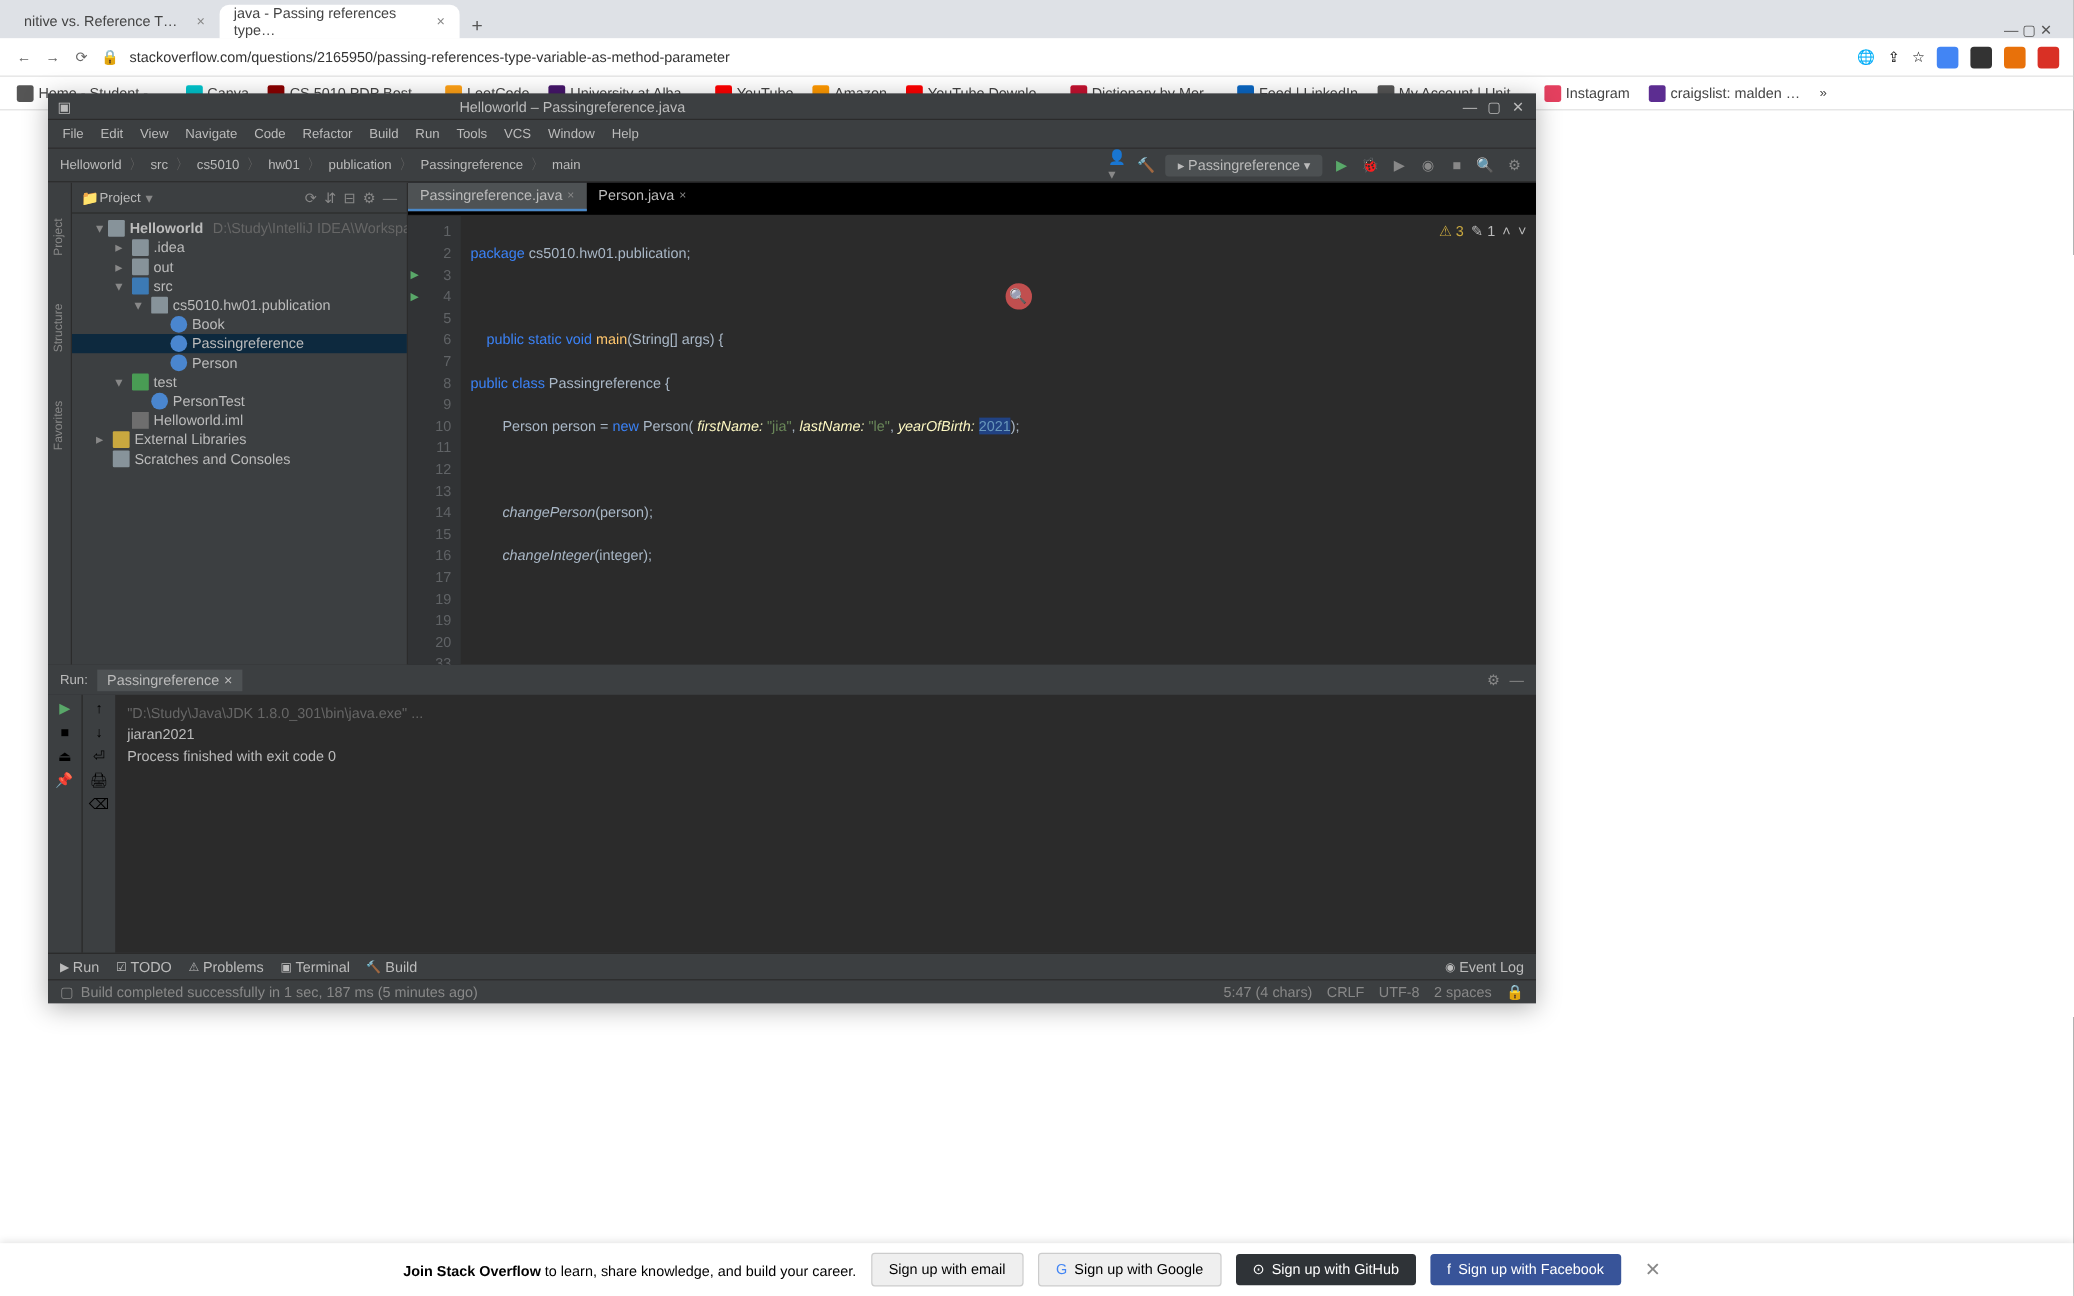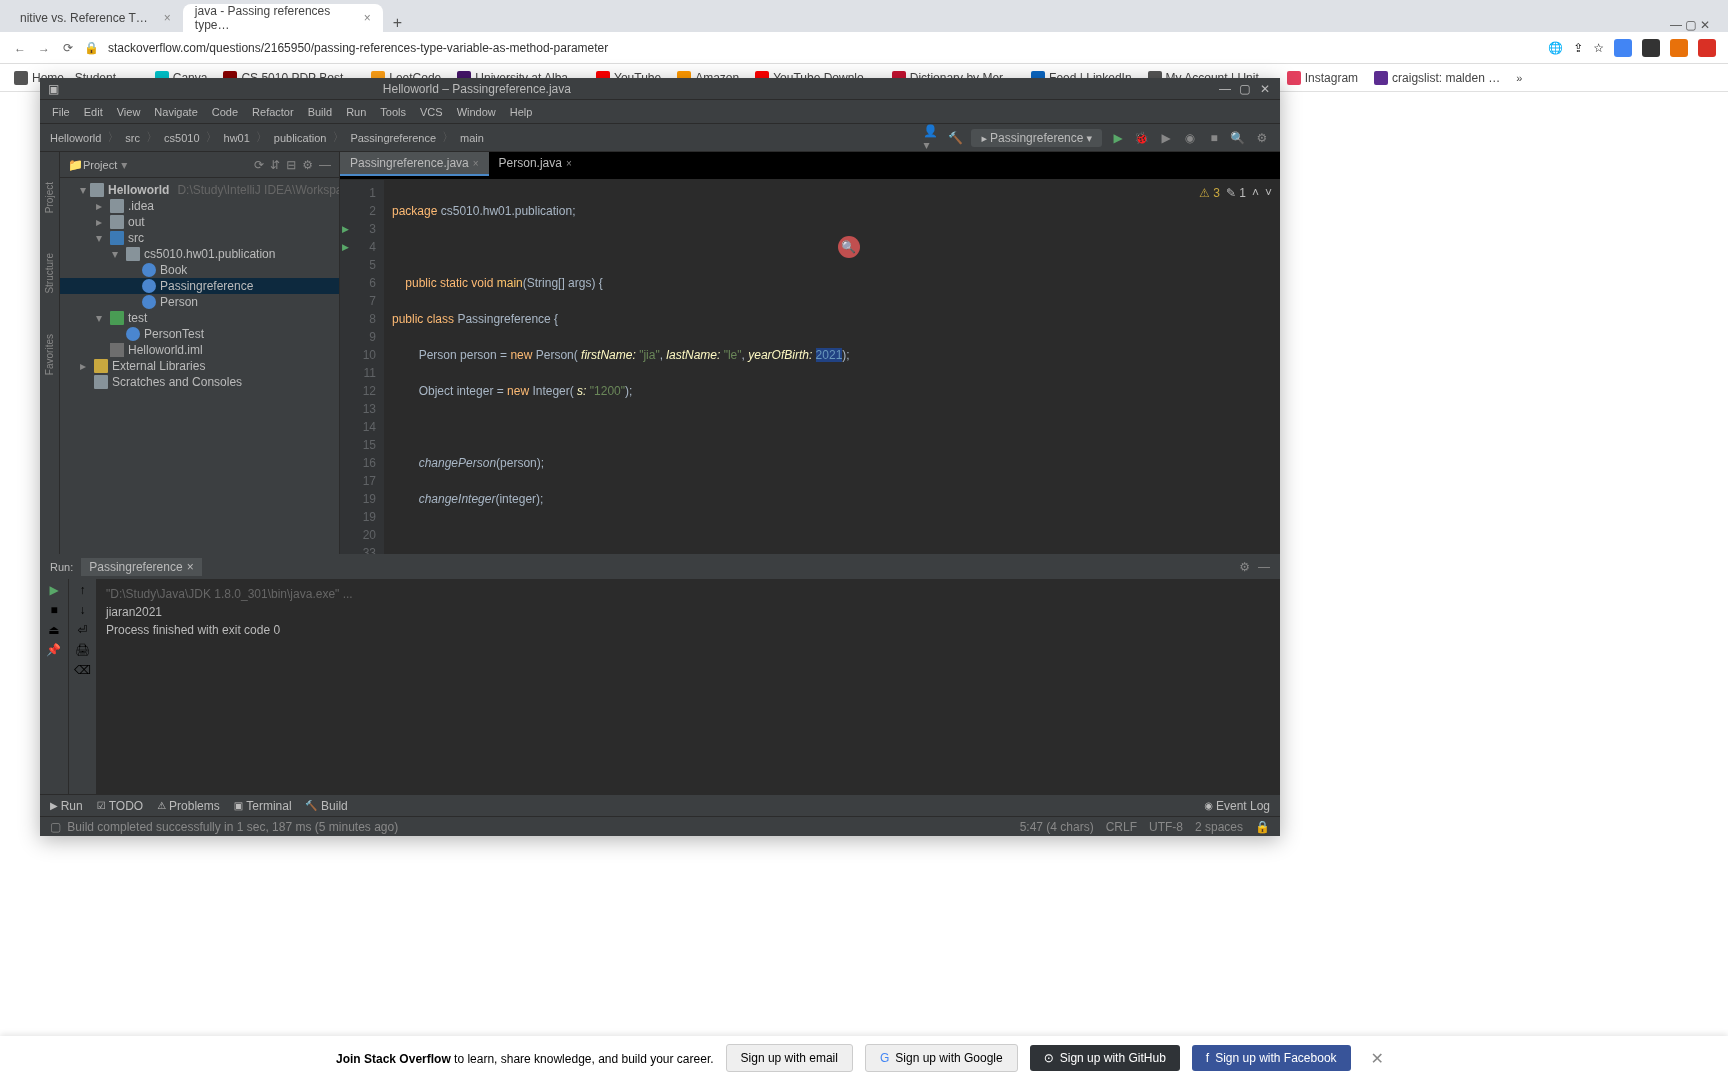--- a/index.html
+++ b/index.html
@@ -61,21 +61,21 @@
 .editor-tabs{height:28px;display:flex;align-items:flex-start;background:#000000;border-bottom:1px solid #2b2b2b}
 .ed-tab{padding:4px 10px;color:#bbb;font-size:11px;display:flex;align-items:center;gap:4px}
 .ed-tab.active{background:#4e5254;border-bottom:2px solid #4a88c7}
 .ed-close{color:#888;font-size:10px}
 .editor{flex:1;display:flex;font-family:"JetBrains Mono",Consolas,monospace;font-size:12px;overflow:hidden;position:relative}
 .gutter{width:44px;background:#313335;color:#606366;text-align:right;padding:4px 8px 4px 4px;line-height:18px;user-select:none}
 .gutter-line{height:18px;position:relative}
 .run-gutter{position:absolute;left:-2px;color:#59a869;font-size:9px}
 .code{flex:1;padding:4px 8px;line-height:18px;color:#a9b7c6;white-space:pre}
 .code-line{height:18px}
-.kw{color:#fdba74}
+.kw{color:#3b82f6}
 .str{color:#6a8759}
 .num{color:#6897bb}
 .hint{color:#fef9c3;font-style:italic}
 .method{color:#ffc66d}
 .type{color:#a9b7c6}
 .highlight{background:#214283}
 .err-right{position:absolute;right:8px;top:6px;display:flex;gap:6px;color:#bbb;font-size:10px}
 .warn{color:#c9a83f}
 .redbox{position:absolute;background:#c14f4f;border-radius:50%;width:22px;height:22px;display:flex;align-items:center;justify-content:center;color:#fff}
 
@@ -377,21 +377,20 @@
           <div class="gutter-line">20</div>
             <div class="gutter-line">33</div>
 
         </div>
         <div class="code">
 <div class="code-line"><span class="kw">package </span>cs5010.hw01.publication;</div>
 <div class="code-line"></div>
 <div class="code-line">    <span class="kw">public static void </span><span class="method">main</span>(String[] args) {</div>
 <div class="code-line"><span class="kw">public class </span><span class="type">Passingreference</span> {</div>
 <div class="code-line">        Person person = <span class="kw">new</span> Person( <span class="hint">firstName:</span><span class="str"> "jia"</span>, <span class="hint">lastName:</span><span class="str"> "le"</span>, <span class="hint">yearOfBirth:</span> <span class="num highlight">2021</span>);</div>
-<div class="code-line">        Object integer = <span class="kw">new</span> Integer( <span class="hint">s:</span><span class="str"> "1200"</span>);</div>
 <div class="code-line"></div>
 <div class="code-line">        <span style="font-style:italic">changePerson</span>(person);</div>
 <div class="code-line">        <span style="font-style:italic">changeInteger</span>(integer);</div>
 <div class="code-line"></div>
 
 
 
 
 
 

